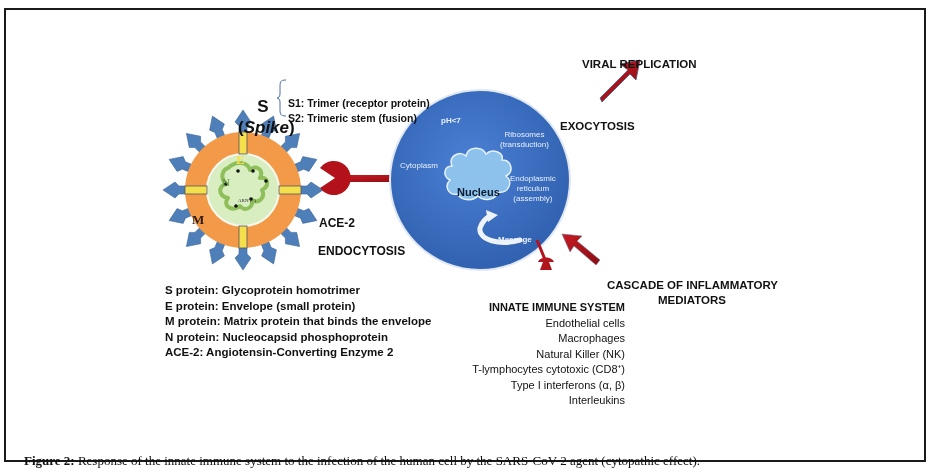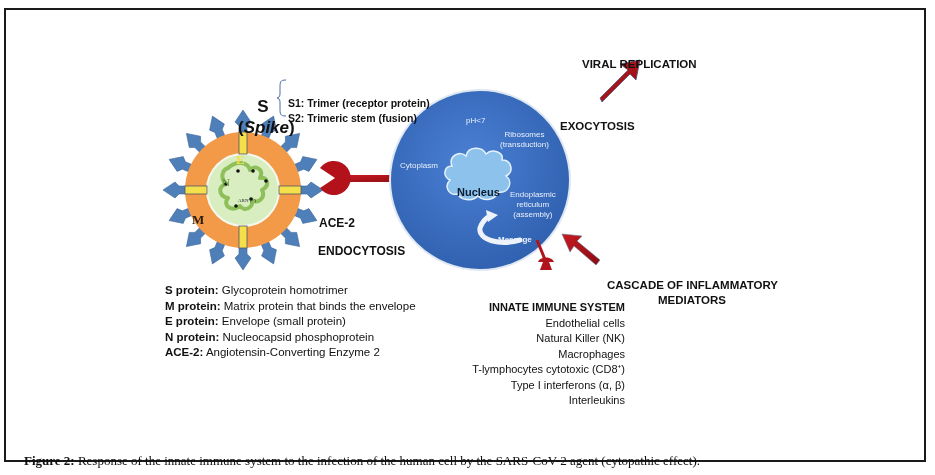--- a/index.html
+++ b/index.html
@@ -3,21 +3,21 @@
 <meta charset="utf-8">
 <style>
   html, body { margin: 0; padding: 0; background: #ffffff; }
   body { width: 935px; height: 475px; position: relative; overflow: hidden; font-family: "Liberation Sans", sans-serif; }
   .frame { position: absolute; left: 4px; top: 8px; width: 922px; height: 454px; border: 2px solid #1a1a1a; box-sizing: border-box; }
   svg.diagram { position: absolute; left: 0; top: 0; }
   .t { position: absolute; color: #111; white-space: nowrap; margin-top: 16px; }
   .s-title { left: 238px; top: 80px; font-size: 17px; font-weight: bold; text-align: center; width: 50px; line-height: 21px; }
   .s-title i { font-style: italic; }
   .s-sub { left: 288px; top: 80px; font-size: 10.5px; font-weight: bold; line-height: 15px; }
-  .legend { left: 165px; top: 267px; font-size: 11.5px; line-height: 15.5px; }
+  .legend { left: 165px; top: 267px; font-size: 11.5px; line-height: 15.5px; font-weight: bold; }
   .legend div { white-space: nowrap; }
   .innate { left: 455px; top: 284px; width: 170px; text-align: right; font-size: 11px; line-height: 15.5px; }
   .innate .hd { font-weight: bold; }
   .caption { left: 24px; top: 437px; font-family: "Liberation Serif", serif; font-size: 13px; color: #111; }
   .caption b { font-weight: bold; }
   .lbl { font-size: 11.5px; font-weight: bold; }
   .cell-txt { position: absolute; color: #e9f0fb; font-size: 8px; text-align: center; white-space: nowrap; line-height: 10px; }
 </style>
 </head>
 <body>
@@ -110,54 +110,54 @@
 </div>
 
 <div class="t" style="left:236px;top:136px;font-family:'Liberation Serif',serif;font-weight:bold;font-size:13px;color:#f4e04a;">E</div>
 <div class="t" style="left:192px;top:196px;font-family:'Liberation Serif',serif;font-weight:bold;font-size:13px;color:#2a1a10;">M</div>
 <div class="t" style="left:222px;top:160px;font-family:'Liberation Serif',serif;font-weight:bold;font-size:11px;color:#6b9a48;">N</div>
 <div class="t" style="left:238px;top:182px;font-family:'Liberation Serif',serif;font-size:5px;color:#222;">ARN (+)</div>
 
 <div class="t lbl" style="left:319px;top:200px;font-size:12px;">ACE-2</div>
 <div class="t lbl" style="left:318px;top:228px;font-size:12px;">ENDOCYTOSIS</div>
 
-<div class="cell-txt" style="left:466px;top:116px;">pH&lt;7</div>
+<div class="cell-txt" style="left:441px;top:116px;font-weight:bold;">pH&lt;7</div>
 <div class="cell-txt" style="left:500px;top:130px;">
   <div>Ribosomes</div>
   <div>(transduction)</div>
 </div>
 <div class="cell-txt" style="left:400px;top:161px;">Cytoplasm</div>
 <div class="t" style="left:457px;top:170px;font-size:11px;font-weight:bold;color:#0e1a2e;">Nucleus</div>
-<div class="cell-txt" style="left:510px;top:190px;">
+<div class="cell-txt" style="left:510px;top:174px;">
   <div>Endoplasmic</div>
   <div>reticulum</div>
   <div>(assembly)</div>
 </div>
 <div class="cell-txt" style="left:498px;top:235px;font-weight:bold;">Message</div>
 
 <div class="t lbl" style="left:582px;top:42px;">VIRAL REPLICATION</div>
 <div class="t lbl" style="left:560px;top:104px;">EXOCYTOSIS</div>
 <div class="t lbl" style="left:607px;top:262px;width:170px;text-align:center;line-height:15px;">
   <div>CASCADE OF INFLAMMATORY</div>
   <div>MEDIATORS</div>
 </div>
 
 <div class="t legend" id="legend">
     <div><b>S protein:</b><span> Glycoprotein homotrimer</span></div>
+    <div><b>E protein:</b><span> Envelope (small protein)</span></div>
     <div><b>M protein:</b><span> Matrix protein that binds the envelope</span></div>
-    <div><b>E protein:</b><span> Envelope (small protein)</span></div>
     <div><b>N protein:</b><span> Nucleocapsid phosphoprotein</span></div>
     <div><b>ACE-2:</b><span> Angiotensin-Converting Enzyme 2</span></div>
   </div>
 
 <div class="t innate">
   <div class="hd">INNATE IMMUNE SYSTEM</div>
   <div id="innate-items">
       <div>Endothelial cells</div>
+      <div>Macrophages</div>
       <div>Natural Killer (NK)</div>
-      <div>Macrophages</div>
       <div>T-lymphocytes cytotoxic (CD8⁺)</div>
       <div>Type I interferons (α, β)</div>
       <div>Interleukins</div>
     </div>
 </div>
 
 <div class="t caption"><b>Figure 2:</b><span> Response of the innate immune system to the infection of the human cell by the SARS-CoV-2 agent (cytopathic effect).</span></div>
 
 </body></html>

